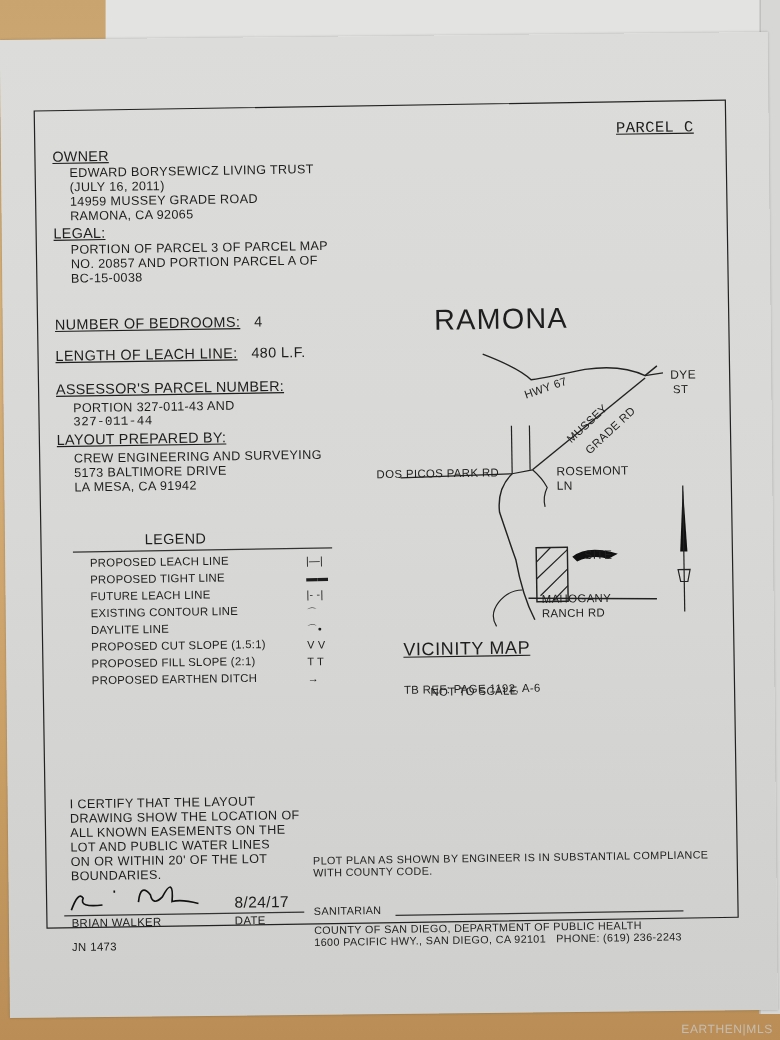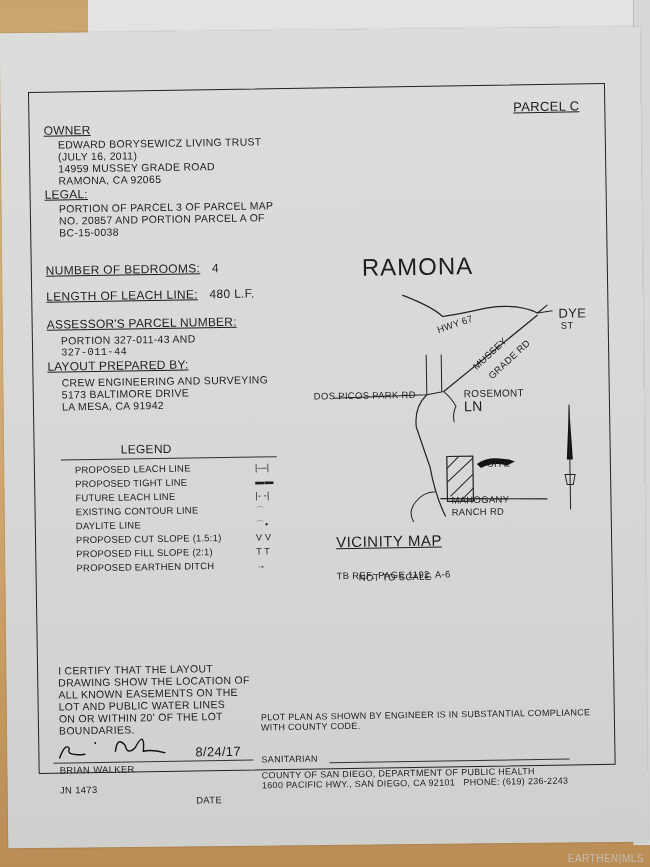--- a/index.html
+++ b/index.html
@@ -42,21 +42,21 @@
 </head>
 <body>
 
 <div class="paper-back"></div>
 <div class="paper-right"></div>
 
 <div class="paper"></div>
 
 <div class="frame">
 
-  <div class="txt u" style="left:484px; top:16px; font-size:13px;">PARCEL C</div>
+  <div class="txt u" style="left:484px; top:16px; font-size:13px;font-family:Liberation Mono, monospace;">PARCEL C</div>
 
   <div class="txt head" style="left:14px; top:32px;">OWNER</div>
   <div class="txt" style="left:28px; top:46px;">EDWARD BORYSEWICZ LIVING TRUST</div>
   <div class="txt" style="left:28px; top:58px;">(JULY 16, 2011)</div>
   <div class="txt" style="left:28px; top:70px;">14959 MUSSEY GRADE ROAD</div>
   <div class="txt" style="left:28px; top:82px;">RAMONA, CA 92065</div>
 
   <div class="txt head" style="left:14px; top:96px;">LEGAL:</div>
   <div class="txt" style="left:28px; top:110px;">PORTION OF PARCEL 3 OF PARCEL MAP</div>
   <div class="txt" style="left:28px; top:122px;">NO. 20857 AND PORTION PARCEL A OF</div>
@@ -120,27 +120,27 @@
     <path d="M152 182 L164 170 M152 196 L178 172 M155 210 L178 188 M166 214 L178 202" stroke="#222" stroke-width="1"></path>
 
     <path d="M182 178 Q195 168 220 176 L212 180 Q198 176 186 182 Z" fill="#111"></path>
 
     <path d="M275 120 L272 175 L278 175 Z" fill="#111"></path>
     <path d="M275 120 L275 225" stroke="#222" stroke-width="1"></path>
     <path d="M270 190 L280 190 L278 200 L272 200 Z" fill="none" stroke="#222"></path>
   </svg>
 
   <div class="txt" style="left:404px; top:232px; font-size:9.5px; transform:rotate(-18deg);">HWY 67</div>
-  <div class="txt" style="left:526px; top:223px; font-size:13px;">DYE</div>
+  <div class="txt" style="left:526px; top:223px; font-size:10px;">DYE</div>
   <div class="txt" style="left:528px; top:235px; font-size:9.5px;">ST</div>
   <div class="txt" style="left:436px; top:262px; font-size:9.5px; transform:rotate(-42deg);">MUSSEY</div>
   <div class="txt" style="left:450px; top:268px; font-size:9.5px; transform:rotate(-42deg);">GRADE RD</div>
   <div class="txt" style="left:280px; top:302px; font-size:9.5px;">DOS PICOS PARK RD</div>
   <div class="txt" style="left:430px; top:302px; font-size:10px;">ROSEMONT</div>
-  <div class="txt" style="left:430px; top:314px; font-size:14px;">LN</div>
+  <div class="txt" style="left:430px; top:314px; font-size:10px;">LN</div>
   <div class="txt" style="left:452px; top:372px; font-size:10px;">SITE</div>
   <div class="txt" style="left:416px; top:408px; font-size:9.5px;">MAHOGANY</div>
   <div class="txt" style="left:416px; top:420px; font-size:9.5px;">RANCH RD</div>
 
   <div class="txt vm" style="left:300px; top:448px;">VICINITY MAP</div>
   <div class="txt" style="left:322px; top:484px; font-size:9.5px;">NOT TO SCALE</div>
   <div class="txt" style="left:300px; top:482px; font-size:9.5px;">TB REF: PAGE 1192, A-6</div>
 
   <div class="txt" style="left:20px; top:572px;">I CERTIFY THAT THE LAYOUT</div>
   <div class="txt" style="left:20px; top:584px;">DRAWING SHOW THE LOCATION OF</div>
@@ -148,21 +148,21 @@
   <div class="txt" style="left:20px; top:608px;">LOT AND PUBLIC WATER LINES</div>
   <div class="txt" style="left:20px; top:620px;">ON OR WITHIN 20' OF THE LOT</div>
   <div class="txt" style="left:20px; top:632px;">BOUNDARIES.</div>
 
   <svg style="left:16px; top:640px;" width="120" height="30">
     <path d="M4 26 Q10 10 14 16 Q10 24 30 22 M40 10 L40 12 M60 20 Q62 4 70 14 Q72 24 80 16 Q90 -2 88 20 Q96 18 110 22" stroke="#111" stroke-width="1.4" fill="none"></path>
   </svg>
   <div class="txt" style="left:156px; top:656px; font-size:13px;">8/24/17</div>
   <div style="position:absolute; left:14px; top:670px; width:200px; border-top:1px solid #333;"></div>
   <div class="txt" style="left:20px; top:672px; font-size:9.5px;">BRIAN WALKER</div>
-  <div class="txt" style="left:156px; top:672px; font-size:9.5px;margin-top:32px;">DATE</div>
+  <div class="txt" style="left:156px; top:672px; font-size:9.5px;">DATE</div>
   <div class="txt" style="left:20px; top:692px; font-size:9.5px;">JN 1473</div>
 
   <div class="txt" style="left:222px; top:622px; font-size:9px;">PLOT PLAN AS SHOWN BY ENGINEER IS IN SUBSTANTIAL COMPLIANCE</div>
   <div class="txt" style="left:222px; top:632px; font-size:9px;">WITH COUNTY CODE.</div>
   <div class="txt" style="left:222px; top:664px; font-size:9px;">SANITARIAN</div>
   <div style="position:absolute; left:290px; top:674px; width:240px; border-top:1px solid #333;"></div>
   <div class="txt" style="left:222px; top:680px; font-size:9px;">COUNTY OF SAN DIEGO, DEPARTMENT OF PUBLIC HEALTH</div>
   <div class="txt" style="left:222px; top:690px; font-size:9px; white-space:pre;">1600 PACIFIC HWY., SAN DIEGO, CA 92101   PHONE: (619) 236-2243</div>
 </div>
 

